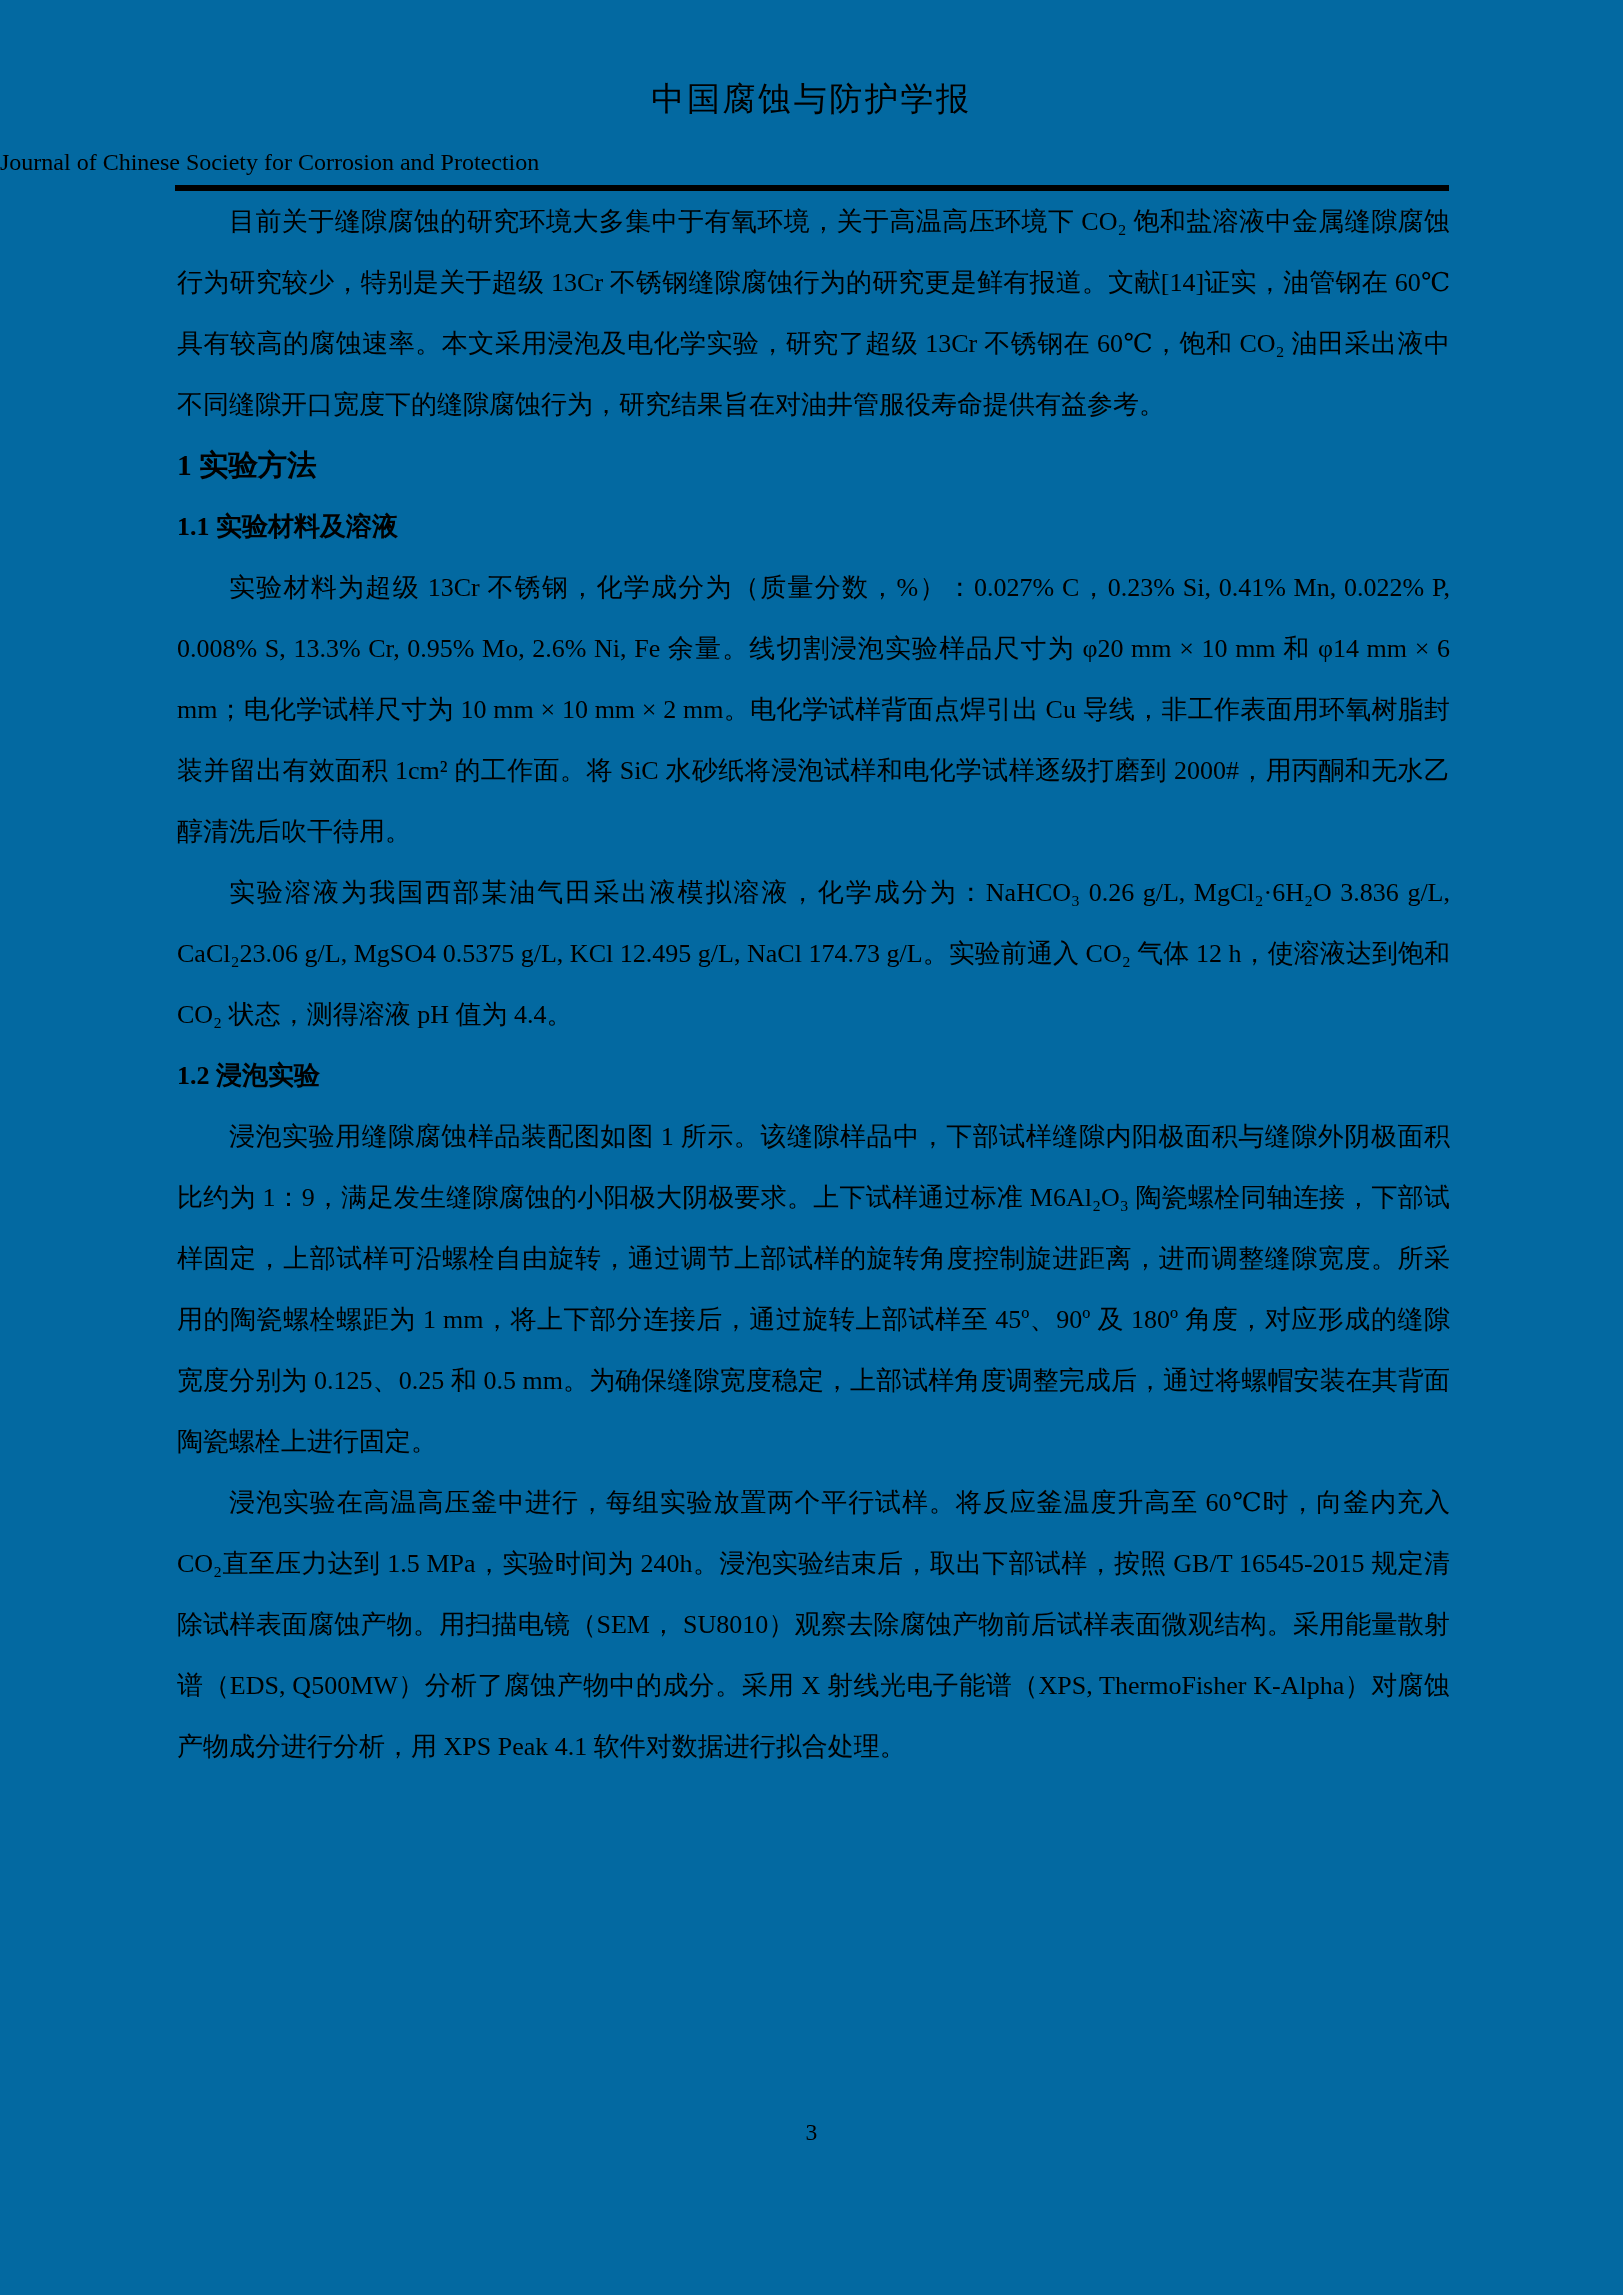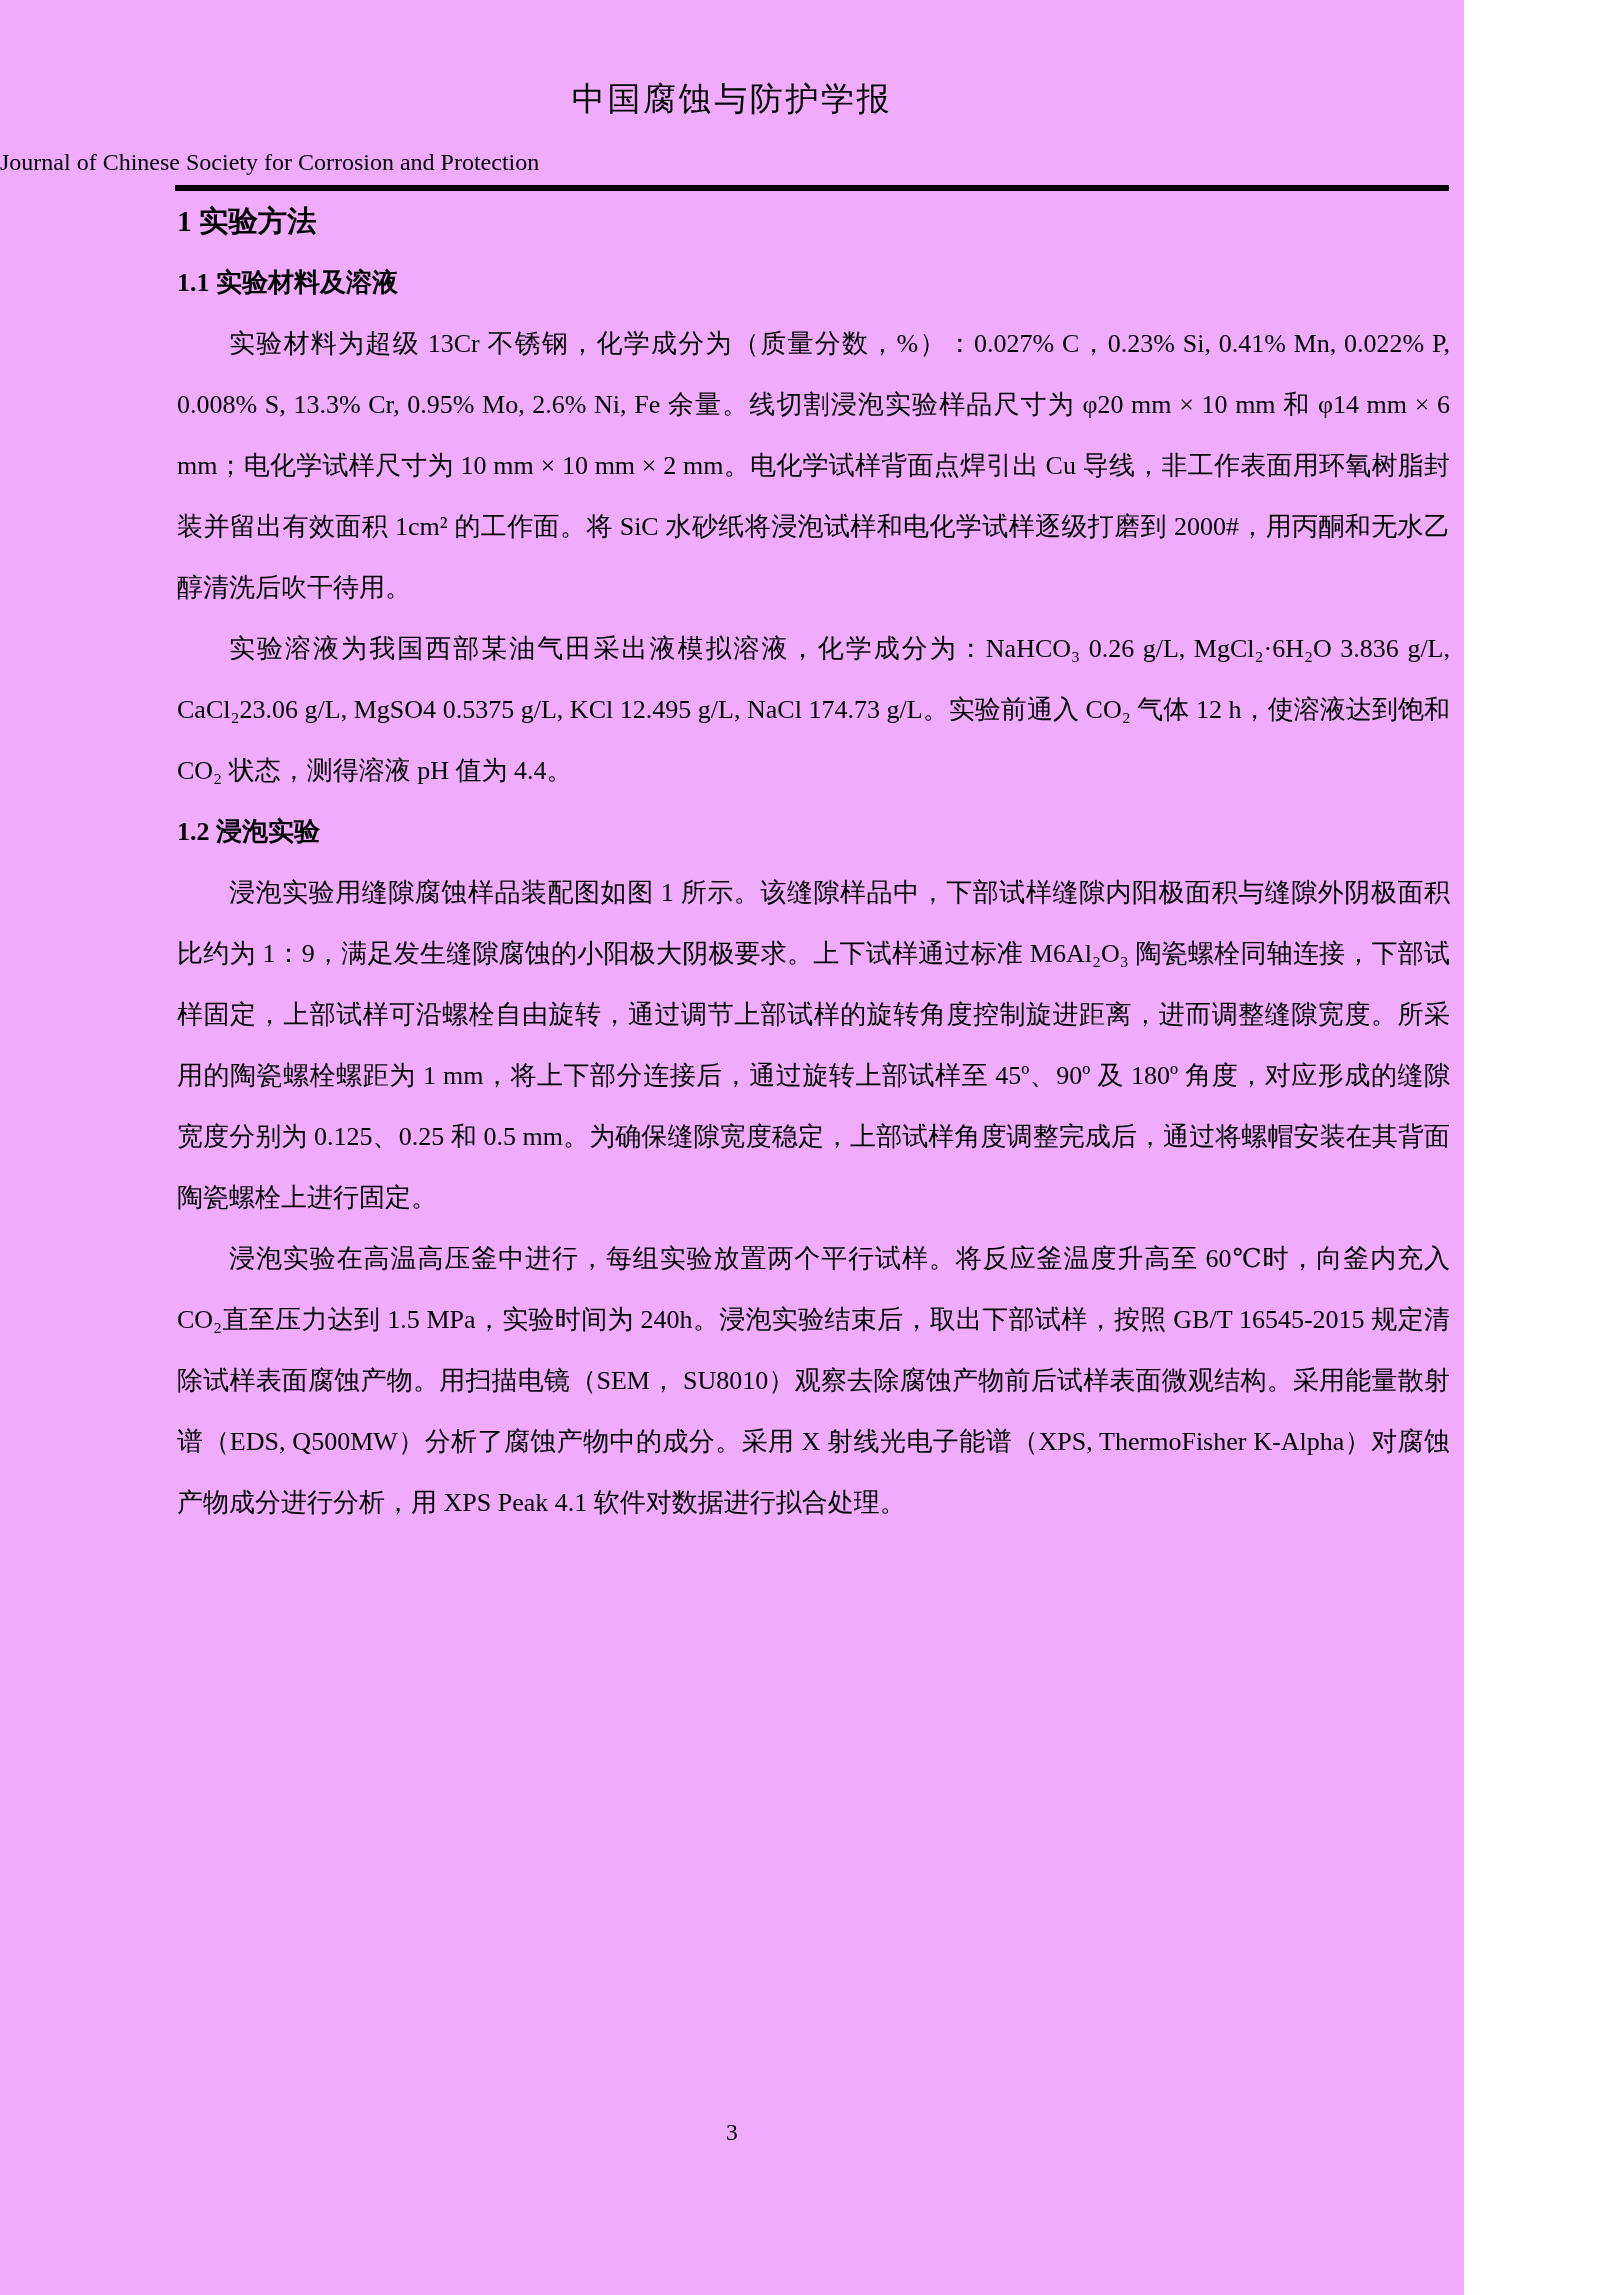--- a/index.html
+++ b/index.html
@@ -4,23 +4,23 @@
 <style>
   html, body {
     margin: 0;
     padding: 0;
     background: #ffffff;
     color: #000000;
     font-family: "Liberation Serif", "DejaVu Serif", serif;
   }
   .page {
     position: relative;
-    width: 1464px;
+    width: 1623px;
     height: 2295px;
-    background: #f0abfc;
+    background: #0369a1;
     overflow: hidden;
   }
   .journal-title-cn {
     position: absolute;
     top: 77px;
     left: 0;
     width: 100%;
     text-align: center;
     font-size: 33px;
     font-weight: normal;
@@ -92,20 +92,21 @@
 
   <div class="journal-title-cn">中国腐蚀与防护学报</div>
 
   <div class="journal-title-en">Journal of Chinese Society for Corrosion and Protection</div>
 
   <div class="header-rule"></div>
 
   <div class="article">
 
 
+    <p>目前关于缝隙腐蚀的研究环境大多集中于有氧环境，关于高温高压环境下 CO₂ 饱和盐溶液中金属缝隙腐蚀行为研究较少，特别是关于超级 13Cr 不锈钢缝隙腐蚀行为的研究更是鲜有报道。文献[14]证实，油管钢在 60℃具有较高的腐蚀速率。本文采用浸泡及电化学实验，研究了超级 13Cr 不锈钢在 60℃，饱和 CO₂ 油田采出液中不同缝隙开口宽度下的缝隙腐蚀行为，研究结果旨在对油井管服役寿命提供有益参考。</p>
 
     <h2>1 实验方法</h2>
 
     <h3>1.1 实验材料及溶液</h3>
 
     <p>实验材料为超级 13Cr 不锈钢，化学成分为（质量分数，%）：0.027% C，0.23% Si, 0.41% Mn, 0.022% P, 0.008% S, 13.3% Cr, 0.95% Mo, 2.6% Ni, Fe 余量。线切割浸泡实验样品尺寸为 φ20 mm × 10 mm 和 φ14 mm × 6 mm；电化学试样尺寸为 10 mm × 10 mm × 2 mm。电化学试样背面点焊引出 Cu 导线，非工作表面用环氧树脂封装并留出有效面积 1cm² 的工作面。将 SiC 水砂纸将浸泡试样和电化学试样逐级打磨到 2000#，用丙酮和无水乙醇清洗后吹干待用。</p>
 
     <p>实验溶液为我国西部某油气田采出液模拟溶液，化学成分为：NaHCO₃ 0.26 g/L, MgCl₂·6H₂O 3.836 g/L, CaCl₂23.06 g/L, MgSO4 0.5375 g/L, KCl 12.495 g/L, NaCl 174.73 g/L。实验前通入 CO₂ 气体 12 h，使溶液达到饱和 CO₂ 状态，测得溶液 pH 值为 4.4。</p>
 
     <h3>1.2 浸泡实验</h3>

